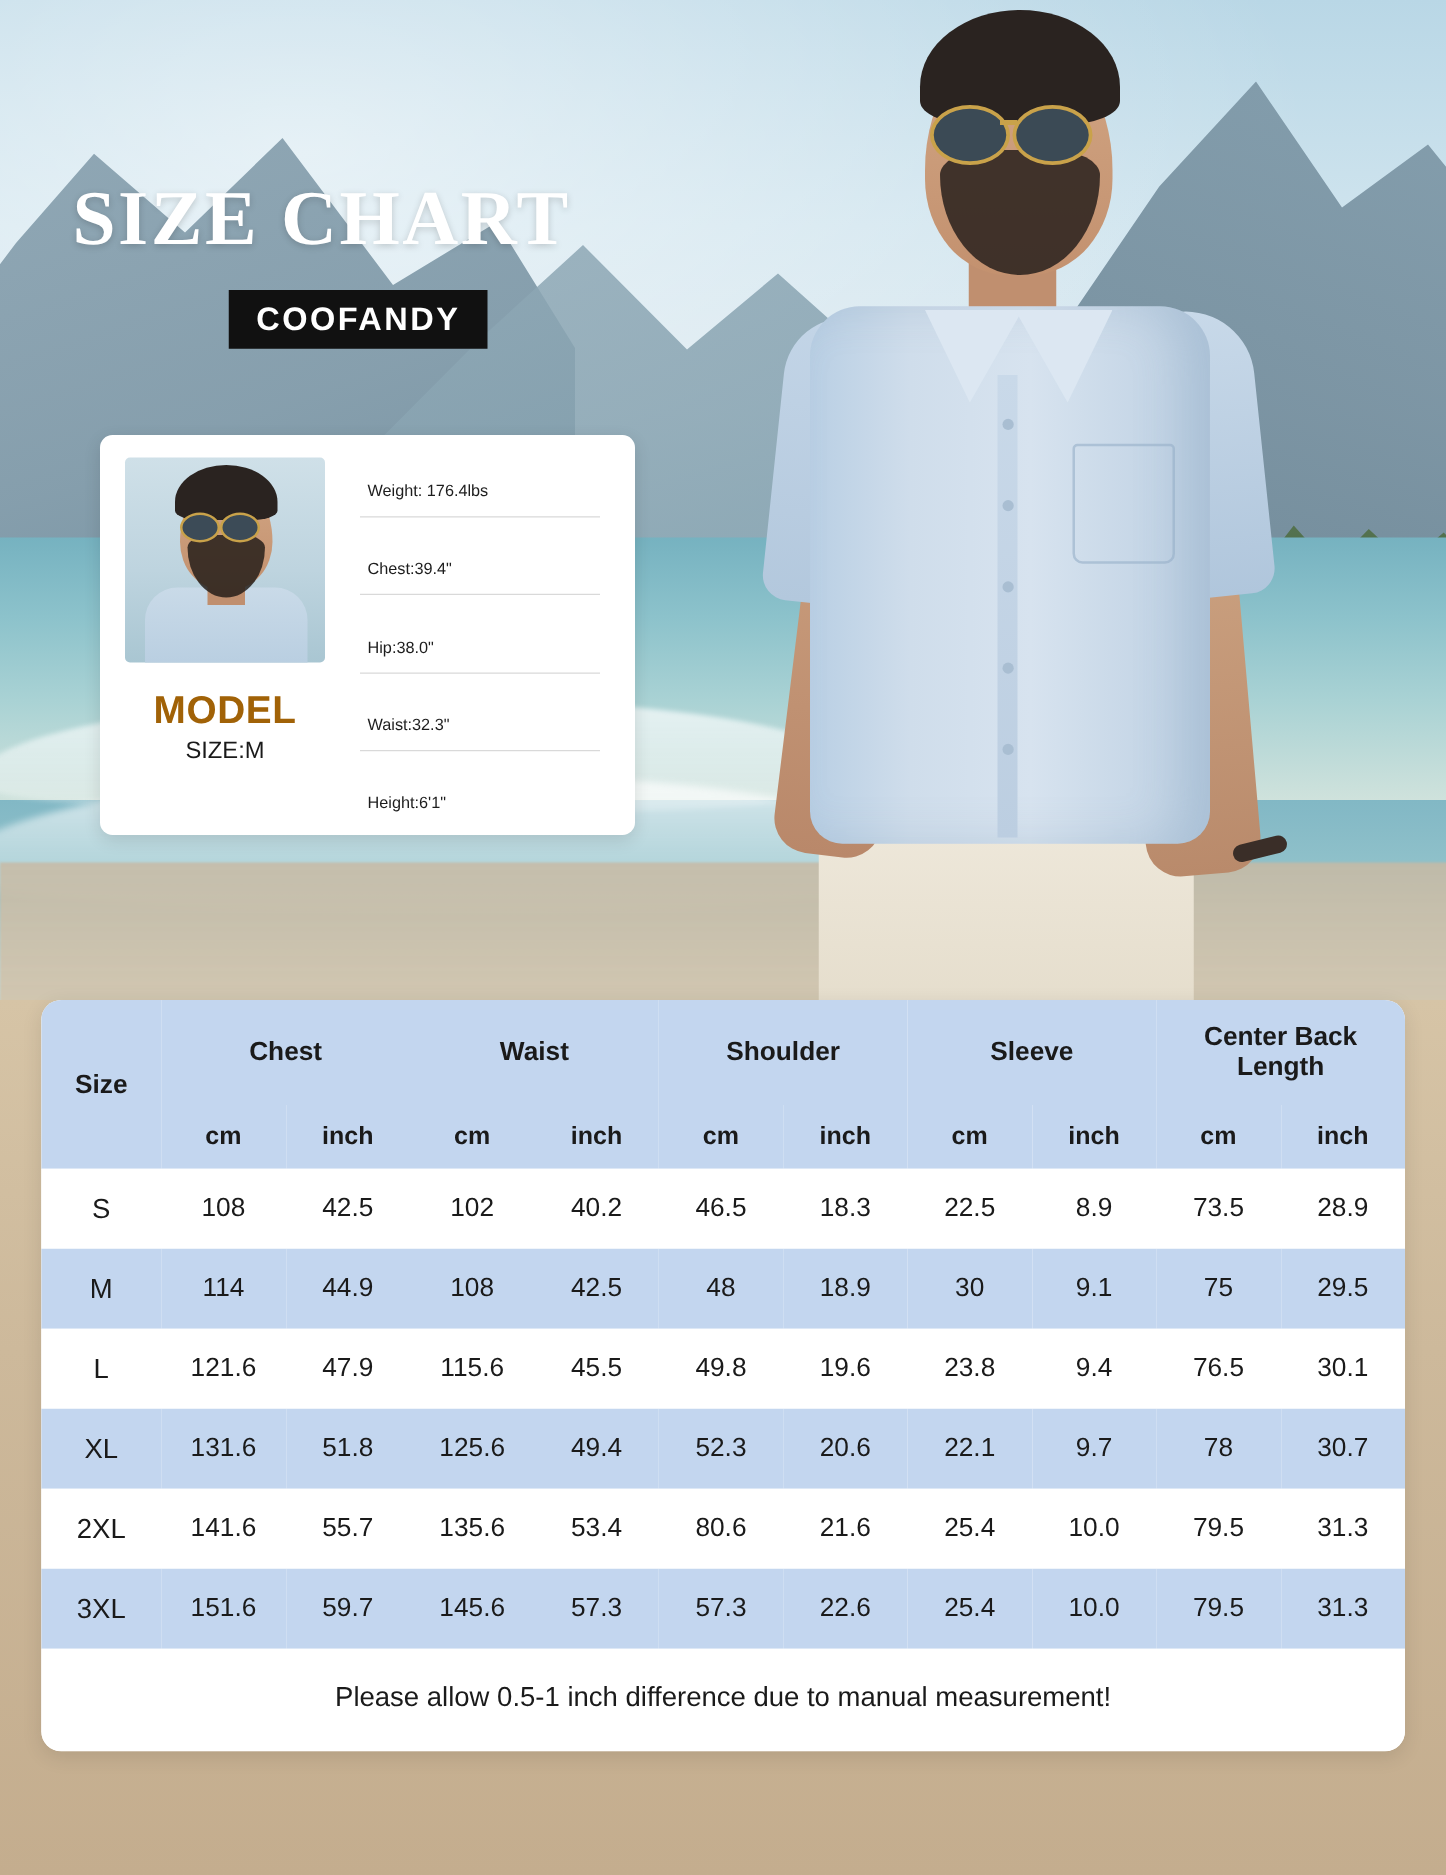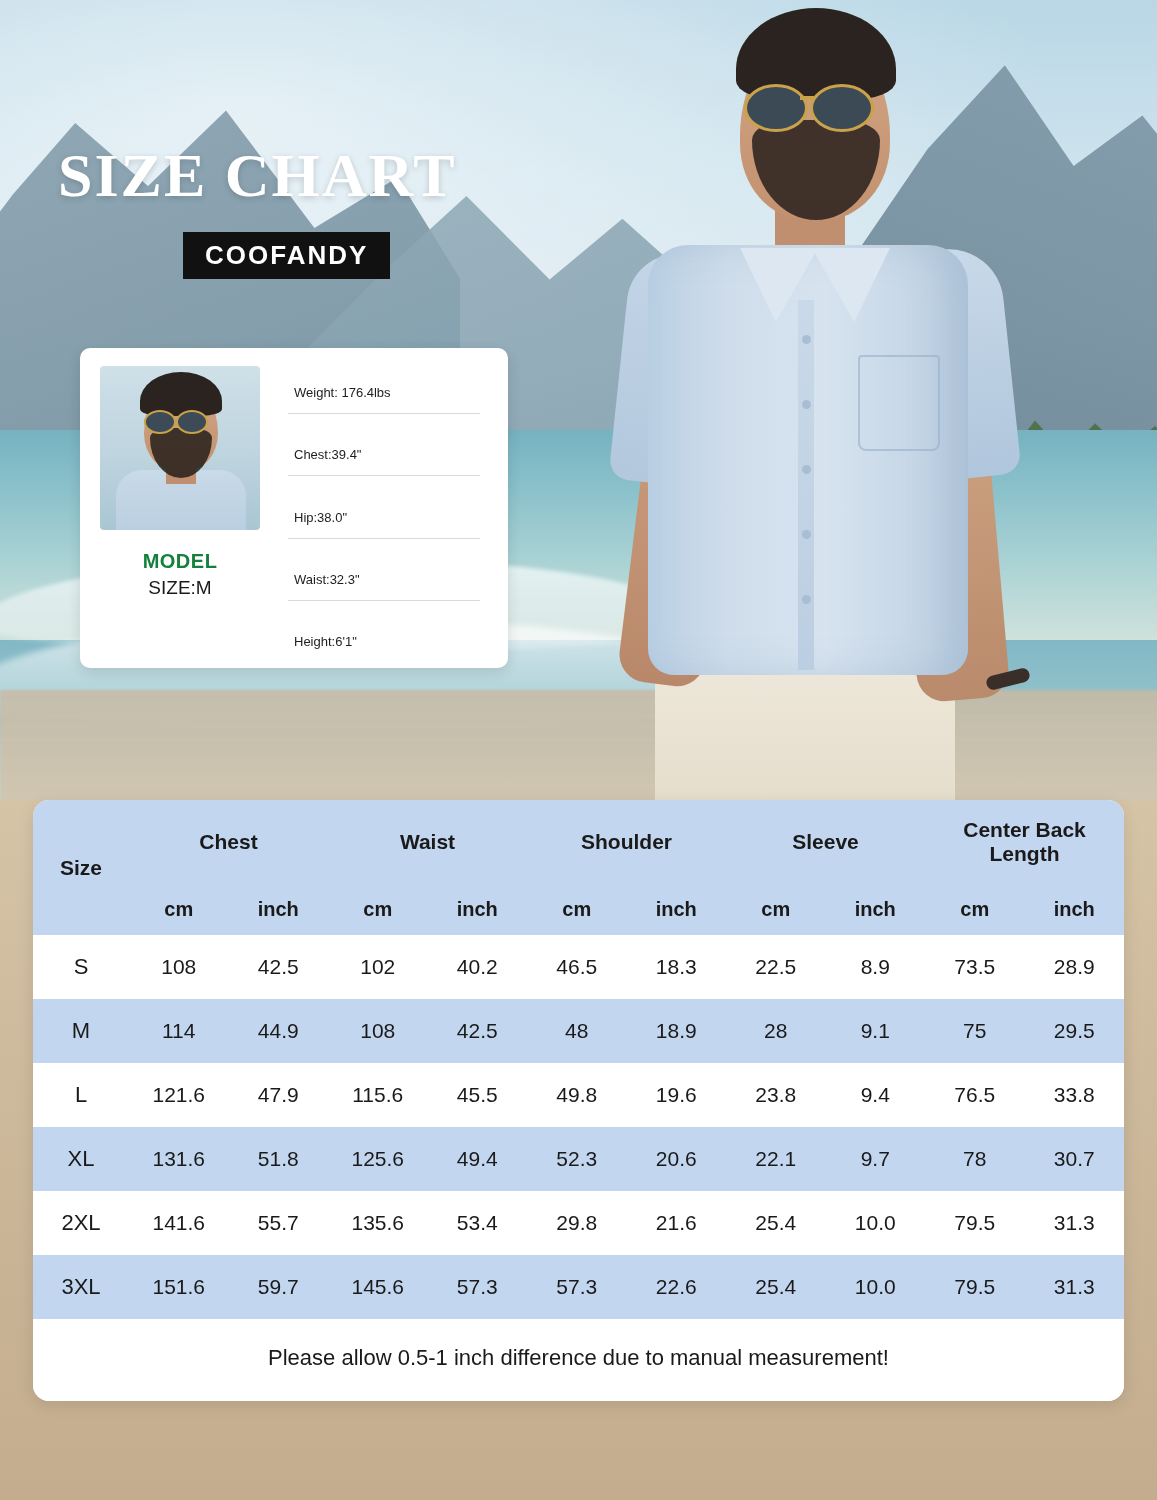--- a/index.html
+++ b/index.html
@@ -283,23 +283,23 @@
   .mcp-body {
     position: absolute; left: 16px; top: 104px; width: 130px; height: 70px;
     background: linear-gradient(to bottom, #c9dae8, #b7cde0);
     border-radius: 26px 26px 0 0;
   }
   .mcp-neck {
     position: absolute; left: 66px; top: 96px; width: 30px; height: 22px; background: #c08f6f;
   }
   .mc-title {
     margin-top: 20px;
-    font-size: 20px;
+    font-size: 31px;
     font-weight: bold;
-    color: #15803d;
+    color: #a16207;
     letter-spacing: .5px;
   }
   .mc-sub {
     margin-top: 4px;
     font-size: 19px;
     color: #1a1a1a;
   }
   .mc-right {
     flex: 1;
     padding: 6px 28px 6px 8px;
@@ -482,58 +482,58 @@
           <td>28.9</td>
         </tr>
         <tr class="even">
           <td class="size-col">M</td>
           <td>114</td>
           <td>44.9</td>
           <td>108</td>
           <td>42.5</td>
           <td>48</td>
           <td>18.9</td>
-          <td>28</td>
+          <td>30</td>
           <td>9.1</td>
           <td>75</td>
           <td>29.5</td>
         </tr>
         <tr class="odd">
           <td class="size-col">L</td>
           <td>121.6</td>
           <td>47.9</td>
           <td>115.6</td>
           <td>45.5</td>
           <td>49.8</td>
           <td>19.6</td>
           <td>23.8</td>
           <td>9.4</td>
           <td>76.5</td>
-          <td>33.8</td>
+          <td>30.1</td>
         </tr>
         <tr class="even">
           <td class="size-col">XL</td>
           <td>131.6</td>
           <td>51.8</td>
           <td>125.6</td>
           <td>49.4</td>
           <td>52.3</td>
           <td>20.6</td>
           <td>22.1</td>
           <td>9.7</td>
           <td>78</td>
           <td>30.7</td>
         </tr>
         <tr class="odd">
           <td class="size-col">2XL</td>
           <td>141.6</td>
           <td>55.7</td>
           <td>135.6</td>
           <td>53.4</td>
-          <td>29.8</td>
+          <td>80.6</td>
           <td>21.6</td>
           <td>25.4</td>
           <td>10.0</td>
           <td>79.5</td>
           <td>31.3</td>
         </tr>
         <tr class="even">
           <td class="size-col">3XL</td>
           <td>151.6</td>
           <td>59.7</td>

